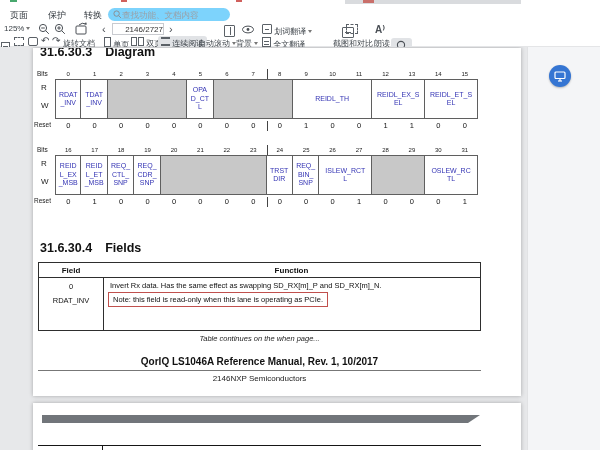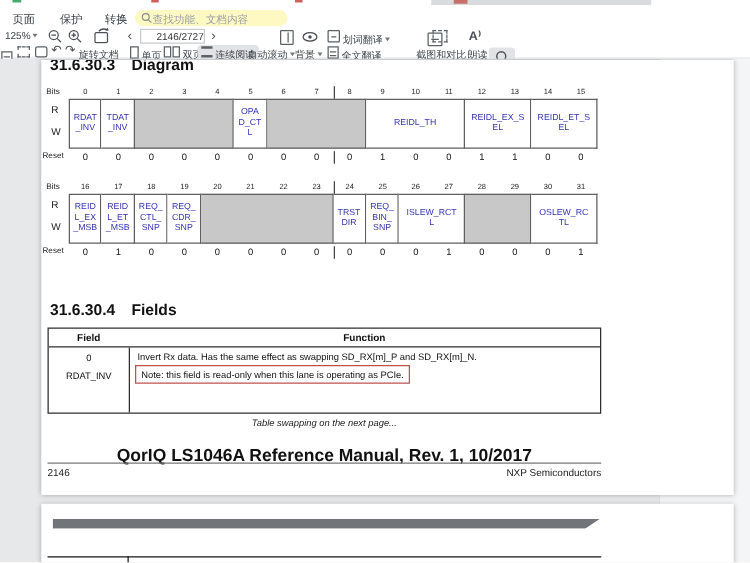--- a/index.html
+++ b/index.html
@@ -12,21 +12,21 @@
   .frag { position:absolute; top:0; }
   .frag-green { left:10px; width:7px; height:2px; background:#49a86e; }
   .frag-red1  { left:121px; width:6px; height:2px; background:#d0605c; }
   .frag-red2  { left:236px; width:6px; height:2px; background:#d0605c; }
   .frag-tab   { left:345px; width:176px; height:4px; background:#d9dbde; }
   .frag-red3  { left:363px; width:11px; height:3px; background:#c96f6a; }
 
   
   .menubar { position:absolute; left:0; top:8px; width:600px; height:14px; background:#fff; }
   .menu-item { position:absolute; top:1px; font-size:9px; color:#343a40; cursor:default; }
-  .search-pill { position:absolute; left:108px; top:0; width:122px; height:13px; border-radius:7px; background:#fef9c3; display:flex; align-items:center; padding:0 5px; }
+  .search-pill { position:absolute; left:108px; top:0; width:122px; height:13px; border-radius:7px; background:#7dd3fc; display:flex; align-items:center; padding:0 5px; }
   .search-pill input { border:none; outline:none; background:transparent; font-size:8.5px; color:#5f6368; width:100px; font-family:inherit; }
   .search-pill input::placeholder { color:#9aa0a6; }
 
   
   .toolbar { position:absolute; left:0; top:22px; width:600px; height:25px; background:#fff; border-bottom:1px solid #e4e5e7; }
   .tb { position:absolute; font-size:8px; color:#3c4248; white-space:nowrap; }
   .tb-label { text-align:center; }
   .caret { display:inline-block; width:0; height:0; border-left:2.5px solid transparent; border-right:2.5px solid transparent; border-top:3px solid #777; margin-left:2px; vertical-align:middle; }
   .glyph { color:#4a4f55; }
   .active-chip { background:#e1e3e6; border-radius:3px; }
@@ -44,21 +44,21 @@
   .box-ic { display:inline-block; width:10px; height:10px; border:1px solid #5b6167; border-radius:1px; position:relative; }
   .box-ic::after { content:""; position:absolute; left:2px; right:2px; top:4px; border-top:1px solid #5b6167; }
   .shot-ic { display:inline-block; width:12px; height:10px; border:1px dashed #5b6167; }
   .doc-ic { display:inline-block; width:9px; height:11px; border:1px solid #5b6167; position:relative; }
   .doc-ic::after { content:""; position:absolute; left:1px; right:1px; top:3px; border-top:1px solid #5b6167; box-shadow:0 3px 0 #5b6167; }
 
   
   .viewport { position:absolute; left:0; top:47px; width:600px; height:403px; background:#e7e8ea; overflow:hidden; }
   .right-panel { position:absolute; left:527px; top:0; width:73px; height:403px; background:#f4f5f7; border-left:1px solid #e1e2e4; }
   .fab { position:absolute; left:549px; top:18px; width:22px; height:22px; border-radius:50%; background:#3575d3; display:flex; align-items:center; justify-content:center; box-shadow:0 1px 2px rgba(0,0,0,.25); cursor:pointer; }
-  .page { position:absolute; left:33px; width:554px; background:#fff; box-shadow:0 0 4px rgba(0,0,0,.28); overflow:hidden; }
+  .page { position:absolute; left:33px; width:488px; background:#fff; box-shadow:0 0 4px rgba(0,0,0,.28); overflow:hidden; }
   .page1 { top:1px; height:348px; }
   .page2 { top:356px; height:50px; }
 
   
   .h-section { position:absolute; left:7px; display:flex; gap:13px; font-size:12.5px; font-weight:bold; color:#111; }
   .rowlabel { position:absolute; color:#222; }
   .regtable { position:absolute; left:22px; width:423px; }
   .bits-row, .reset-row { position:relative; display:grid; grid-template-columns:repeat(16,1fr); height:10px; }
   .bits-row > div { font-size:6px; color:#222; text-align:center; line-height:10px; }
   .reset-row { margin-top:2px; }
@@ -78,23 +78,23 @@
   .ft-divider { position:absolute; left:64px; top:0; bottom:0; width:1px; background:#2e2e2e; }
   .ft-col1 { position:absolute; left:0; top:0; width:64px; text-align:center; font-size:7.5px; color:#111; }
   .ft-col1 .fbit { margin-top:4px; }
   .ft-col1 .fname { margin-top:5px; }
   .ft-col2 { position:absolute; left:65px; right:0; top:0; font-size:7.5px; color:#111; }
   .fn-line { padding-left:6px; margin-top:3px; line-height:9px; }
   .fn-line.boxed { display:inline-block; margin-left:4px; padding:2px 4px; border:1.2px solid #c0504d; margin-top:2px; }
   .fn-line.indent { padding-left:30px; }
 
   .continues { position:absolute; left:5px; width:443px; top:286px; text-align:center; font-size:7.5px; font-style:italic; color:#222; }
-  .foot-title { position:absolute; left:5px; width:443px; top:308px; text-align:center; font-size:14px; font-weight:bold; color:#111; }
+  .foot-title { position:absolute; left:5px; width:443px; top:308px; text-align:center; font-size:10px; font-weight:bold; color:#111; }
   .foot-rule { position:absolute; left:5px; width:443px; top:322px; height:1px; background:#777; }
-  .foot-row { position:absolute; left:5px; width:443px; top:326px; display:flex; justify-content:space-between; font-size:8px; color:#222; }
+  .foot-row { position:absolute; left:5px; width:443px; top:326px; display:flex; justify-content:center; font-size:8px; color:#222; }
 
   .chapter-bar { position:absolute; left:9px; top:12px; width:438px; height:8px; background:#71757a; clip-path:polygon(0 0,100% 0,calc(100% - 12px) 100%,0 100%); }
   .chapter-title { position:absolute; left:5px; width:443px; top:25px; text-align:right; font-size:8px; font-weight:bold; color:#111; }
   .p2-line { position:absolute; left:5px; width:443px; top:42px; height:1.2px; background:#161616; }
   .p2-stub { position:absolute; left:69px; top:42px; width:1px; height:8px; background:#161616; }
 
   svg.ic { display:block; }
 </style>
 </head>
 <body>
@@ -391,21 +391,21 @@
         <div class="ft-body">
           <div class="ft-divider"></div>
           <div class="ft-col1">
             <div class="fbit">0</div>
             <div class="fname">RDAT_INV</div>
           </div>
           <div class="ft-col2" id="function-cell"><div class="fn-line">Invert Rx data. Has the same effect as swapping SD_RX[m]_P and SD_RX[m]_N.</div><div class="fn-line boxed">Note: this field is read-only when this lane is operating as PCIe.</div><br></div>
         </div>
       </div>
 
-      <div class="continues">Table swapping on the next page...</div>
+      <div class="continues">Table continues on the when page...</div>
       <div class="foot-title">QorIQ LS1046A Reference Manual, Rev. 1, 10/2017</div>
       <div class="foot-rule"></div>
       <div class="foot-row">
         <span>2146</span>
         <span>NXP Semiconductors</span>
       </div>
     </div>
 
     <div class="page page2">
       <div class="chapter-bar"></div>

